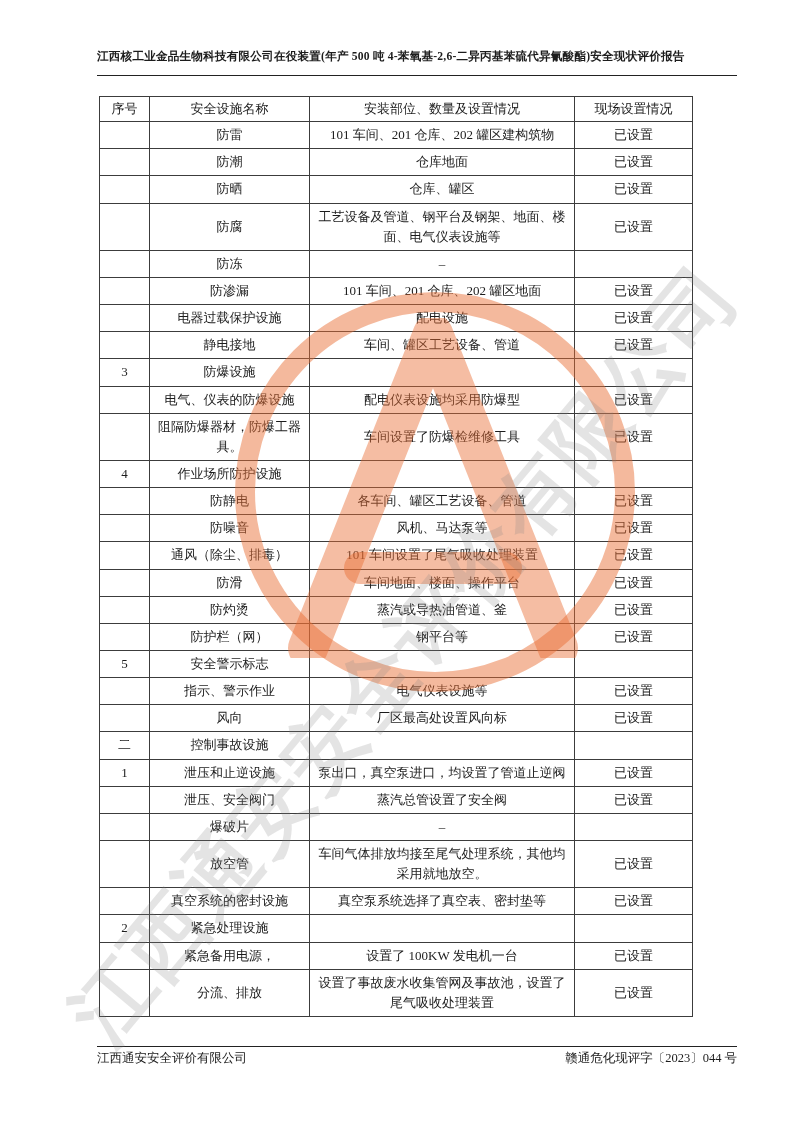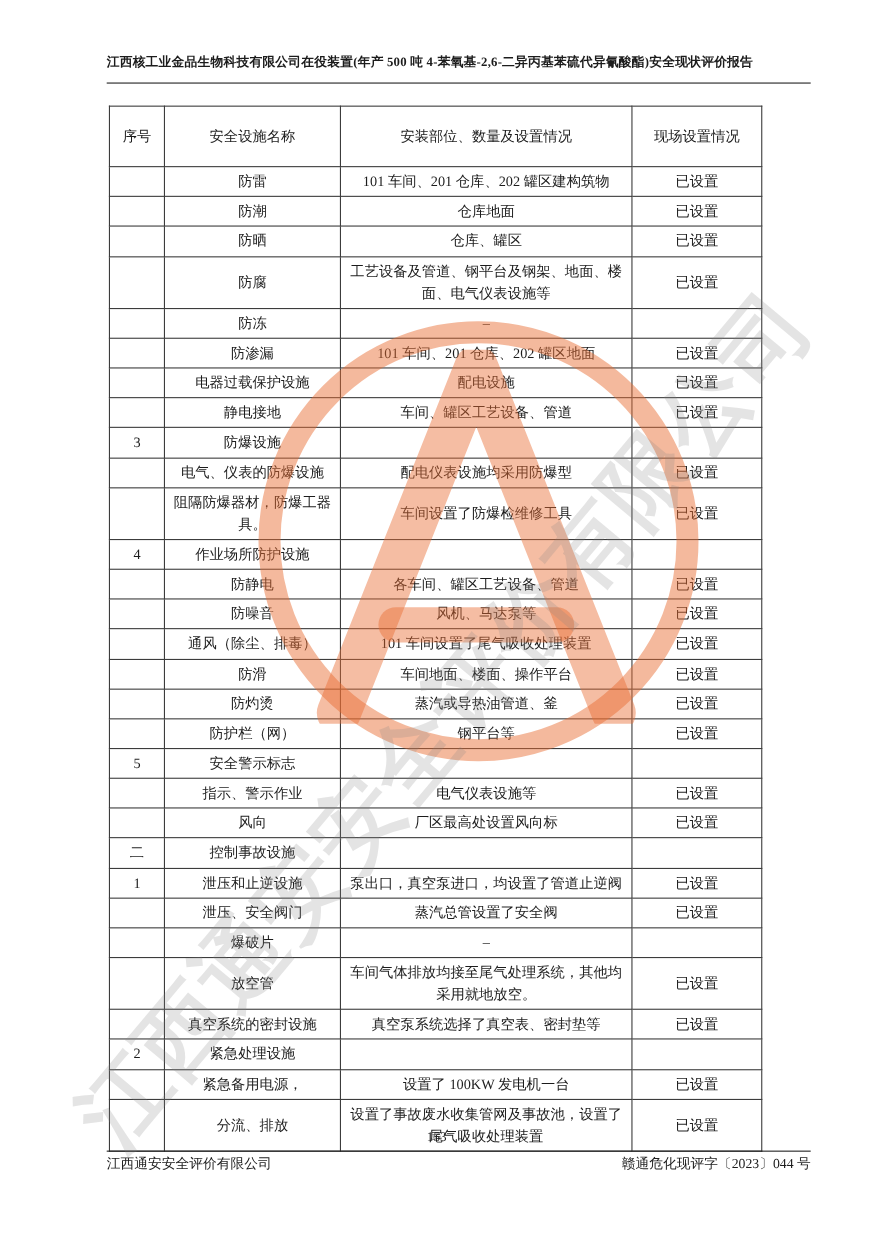--- a/index.html
+++ b/index.html
@@ -9,21 +9,21 @@
   
   .doc-header{position:absolute;top:48px;left:97px;width:640px;text-align:left;}
   .doc-header .title{font-size:11.6px;font-weight:bold;letter-spacing:0.2px;line-height:1.6;}
   .header-rule{position:absolute;top:75px;left:97px;width:640px;border-top:1.6px solid #222;}
 
   
   table.doc-table{position:absolute;top:96px;left:99px;width:593px;border-collapse:collapse;
         table-layout:fixed;font-size:13px;}
   .doc-table th,.doc-table td{border:1px solid #3c3c3c;text-align:center;vertical-align:middle;
         padding:3px 5px;line-height:1.55;font-weight:normal;word-break:break-all;}
-  .doc-table th{padding:17px 4px;}
+  .doc-table th{padding:2px 4px;}
   .doc-table td:nth-child(1){font-family:"Liberation Serif",serif;}
 
   
   .page-number{position:absolute;top:1026px;left:0;width:794px;text-align:center;font-size:12px;}
   .footer-rule{position:absolute;top:1046px;left:97px;width:640px;border-top:1.4px solid #222;}
   .footer-row{position:absolute;top:1050px;left:97px;width:640px;display:flex;
         justify-content:space-between;font-size:12.5px;}
 
   
   .wm{position:absolute;pointer-events:none;z-index:6;}
@@ -247,20 +247,19 @@
       </tbody>
   </table>
 
   <div class="wm wm-ring"></div>
   <svg class="wm wm-a" width="330" height="340" viewBox="0 0 330 340">
     <path d="M40 330 L165 16 L290 330" fill="none" stroke="rgba(233,108,50,0.45)" stroke-width="40" stroke-linejoin="round" stroke-linecap="round"></path>
     <path d="M92 250 L238 250" fill="none" stroke="rgba(233,108,50,0.45)" stroke-width="32" stroke-linecap="round"></path>
   </svg>
   <div class="wm wm-diag">江西通安安全评价有限公司</div>
 
-  <div class="page-number">153</div>
   <div class="footer-rule"></div>
   <div class="footer-row">
     <span>江西通安安全评价有限公司</span>
     <span>赣通危化现评字〔2023〕044 号</span>
   </div>
 
 </div>
 
 </body></html>

